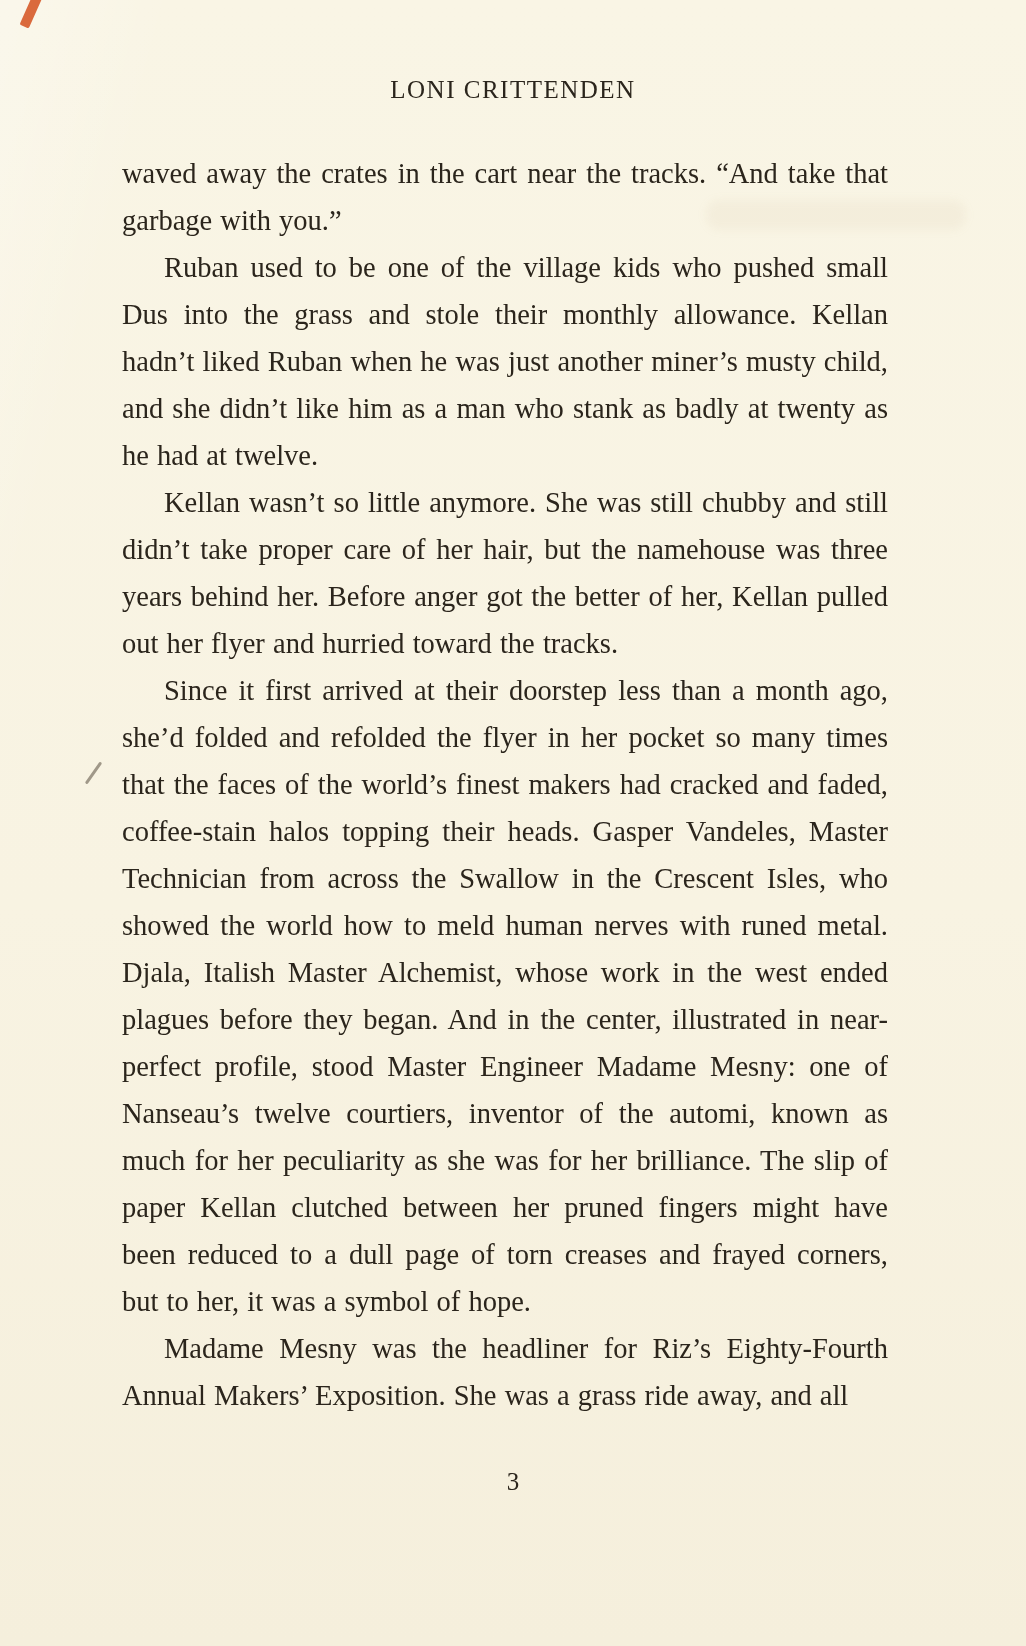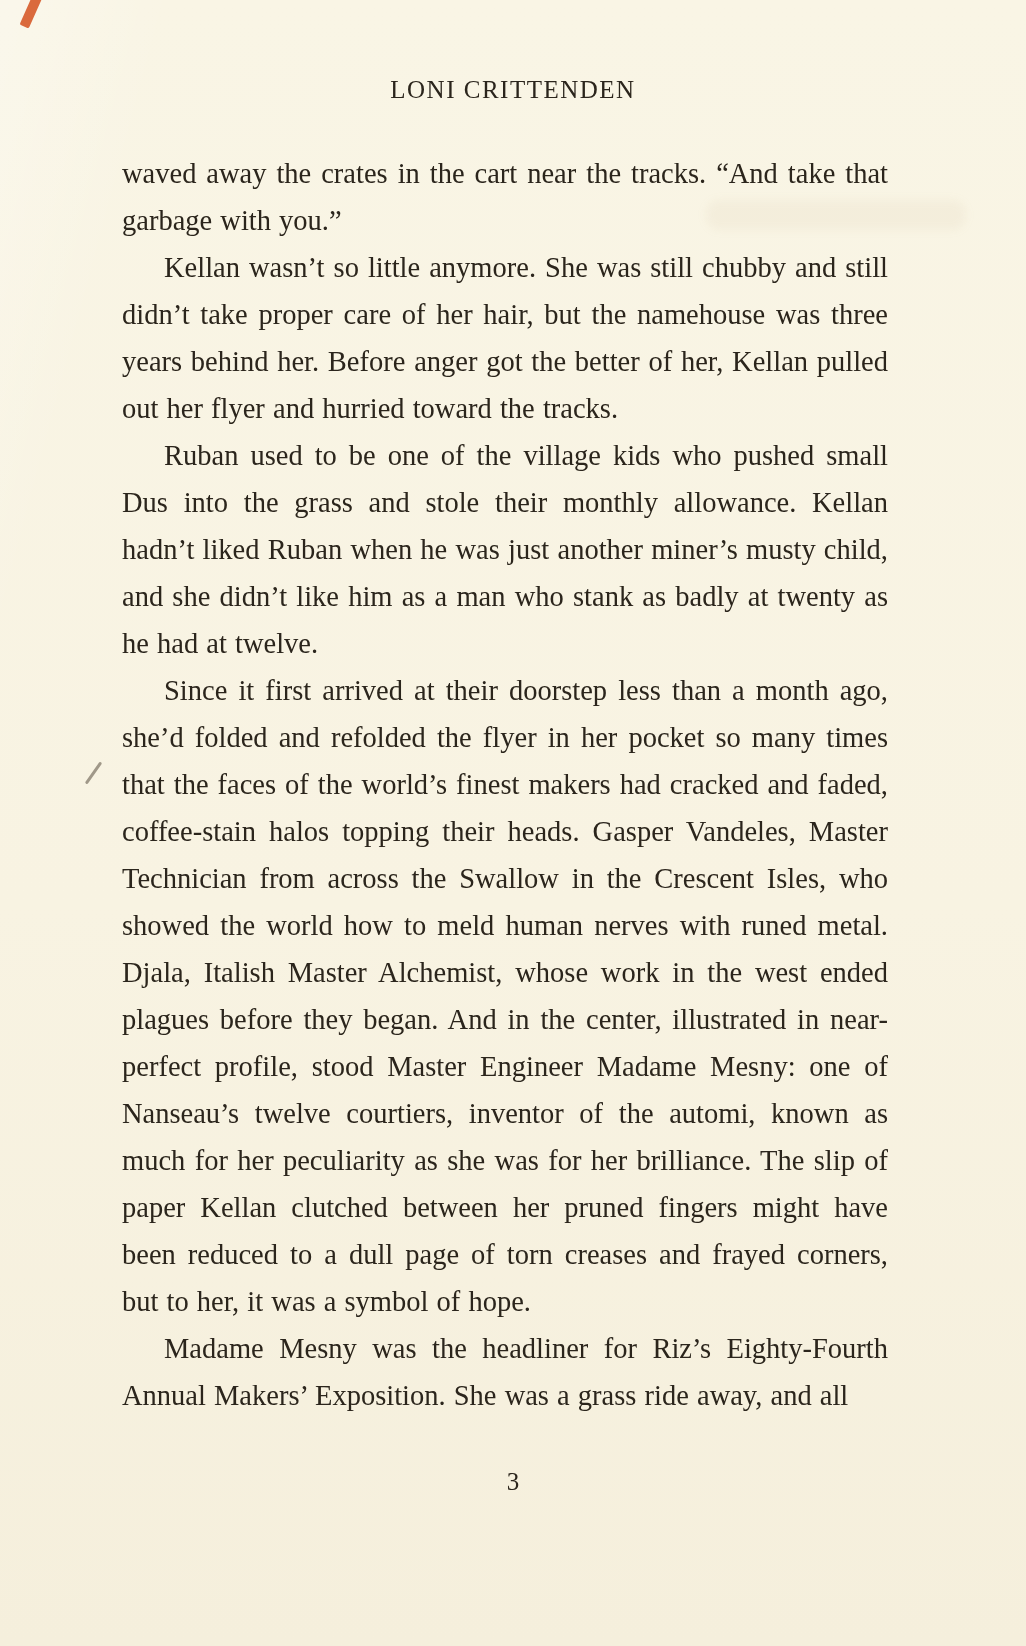--- a/index.html
+++ b/index.html
@@ -89,22 +89,22 @@
 
 <div class="page">
 
   <div class="corner-mark"></div>
   <div class="bleed-smudge"></div>
 
   <div class="running-header">LONI CRITTENDEN</div>
 
   <div class="text-block">
     <p>waved away the crates in the cart near the tracks. “And take that garbage with you.”</p>
+    <p class="indented">Ruban used to be one of the village kids who pushed small Dus into the grass and stole their monthly allowance. Kellan hadn’t liked Ruban when he was just another miner’s musty child, and she didn’t like him as a man who stank as badly at twenty as he had at twelve.</p>
     <p class="indented">Kellan wasn’t so little anymore. She was still chubby and still didn’t take proper care of her hair, but the namehouse was three years behind her. Before anger got the better of her, Kellan pulled out her flyer and hurried toward the tracks.</p>
-    <p class="indented">Ruban used to be one of the village kids who pushed small Dus into the grass and stole their monthly allowance. Kellan hadn’t liked Ruban when he was just another miner’s musty child, and she didn’t like him as a man who stank as badly at twenty as he had at twelve.</p>
     <p class="indented">Since it first arrived at their doorstep less than a month ago, she’d folded and refolded the flyer in her pocket so many times that the faces of the world’s finest makers had cracked and faded, coffee-stain halos topping their heads. Gasper Vandeles, Master Technician from across the Swallow in the Crescent Isles, who showed the world how to meld human nerves with runed metal. Djala, Italish Master Alchemist, whose work in the west ended plagues before they began. And in the center, illustrated in near-perfect profile, stood Master Engineer Madame Mesny: one of Nanseau’s twelve courtiers, inventor of the automi, known as much for her peculiarity as she was for her brilliance. The slip of paper Kellan clutched between her pruned fingers might have been reduced to a dull page of torn creases and frayed corners, but to her, it was a symbol of hope.</p>
     <p class="indented">Madame Mesny was the headliner for Riz’s Eighty-Fourth Annual Makers’ Exposition. She was a grass ride away, and all</p>
   </div>
 
   <div class="pencil-mark"></div>
 
   <div class="page-number">3</div>
 
 </div>
 

